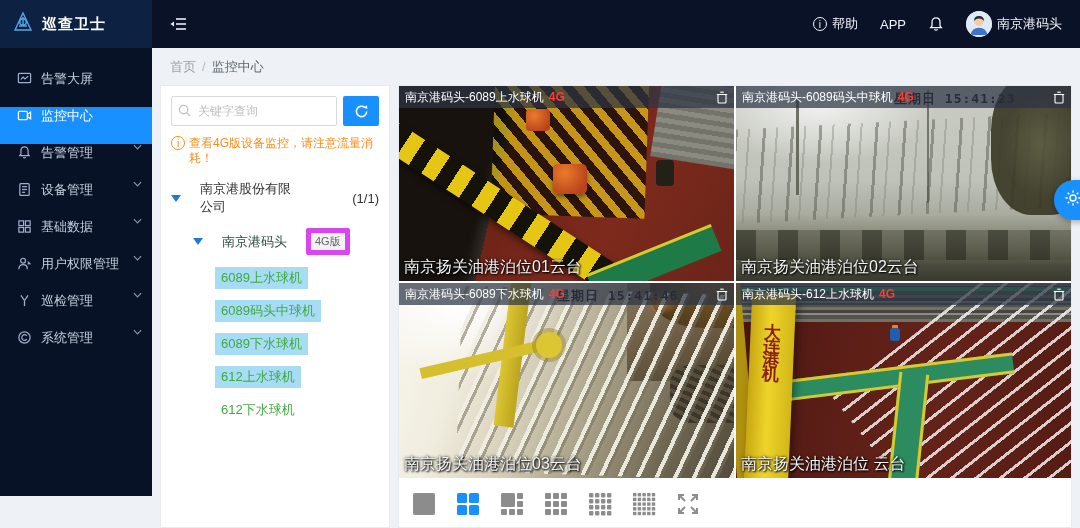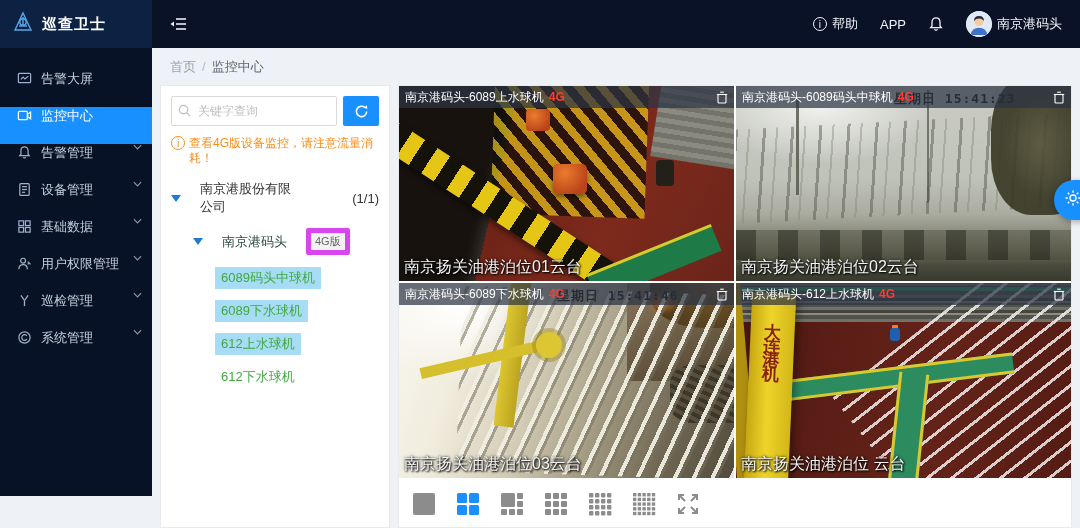--- a/index.html
+++ b/index.html
@@ -305,20 +305,21 @@
     <div class="trow">
       <span class="caret"></span>
       <span class="t-company">南京港股份有限公司</span>
       <span class="t-count">(1/1)</span>
     </div>
     <div class="trow" style="margin-left:22px;">
       <span class="caret"></span>
       <span class="t-dock">南京港码头</span>
       <span class="badge-4g">4G版</span>
     </div>
+    <div class="cam-row"><span class="cam hl">6089上水球机</span></div>
     <div class="cam-row"><span class="cam hl">6089码头中球机</span></div>
     <div class="cam-row"><span class="cam hl">6089下水球机</span></div>
     <div class="cam-row"><span class="cam hl">612上水球机</span></div>
     <div class="cam-row"><span class="cam">612下水球机</span></div>
   </div>
 </section>
 
 <section class="video-panel">
   <div class="vgrid">
 

